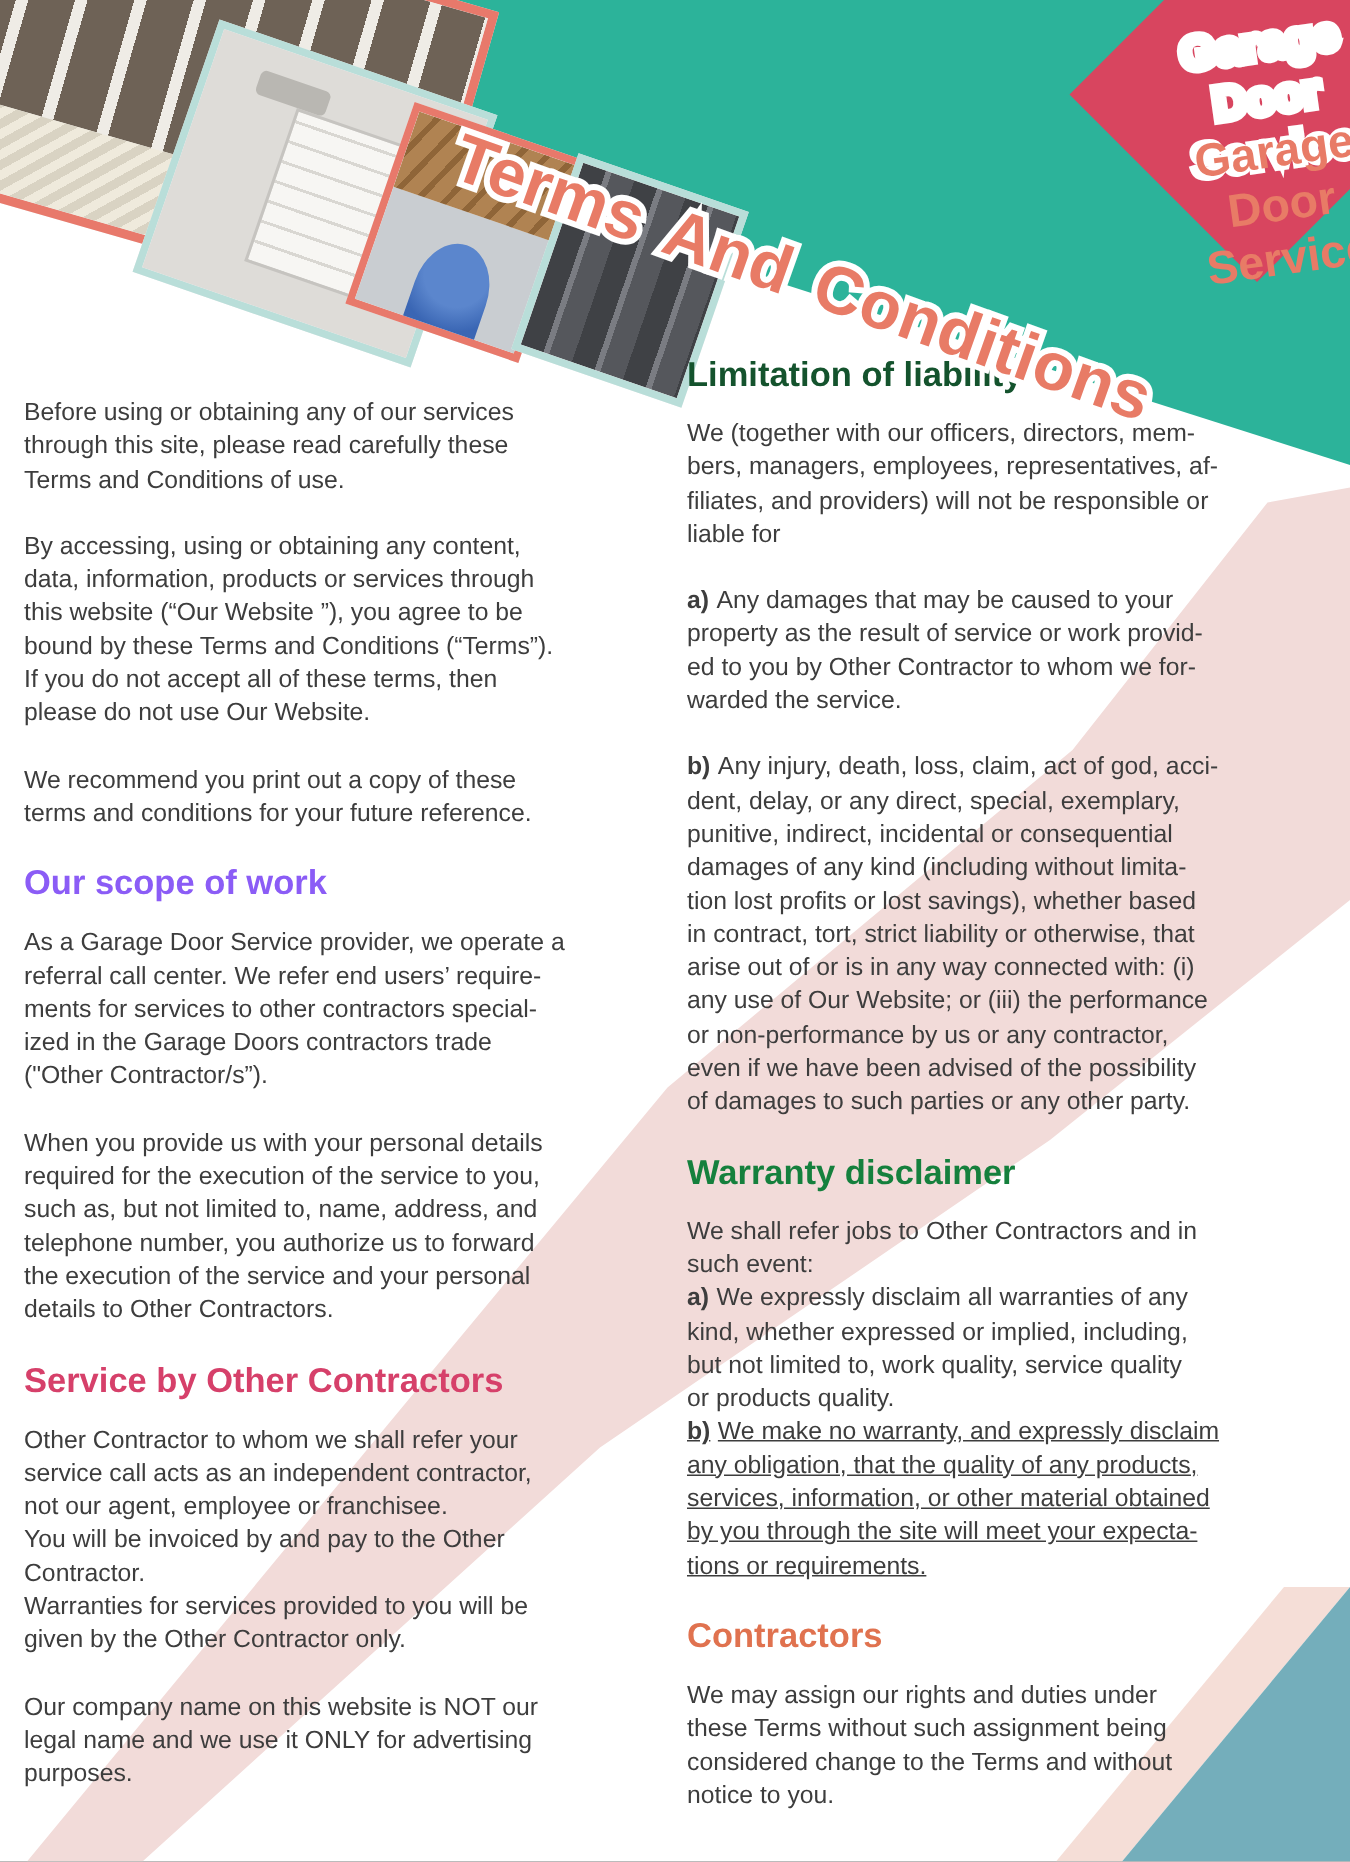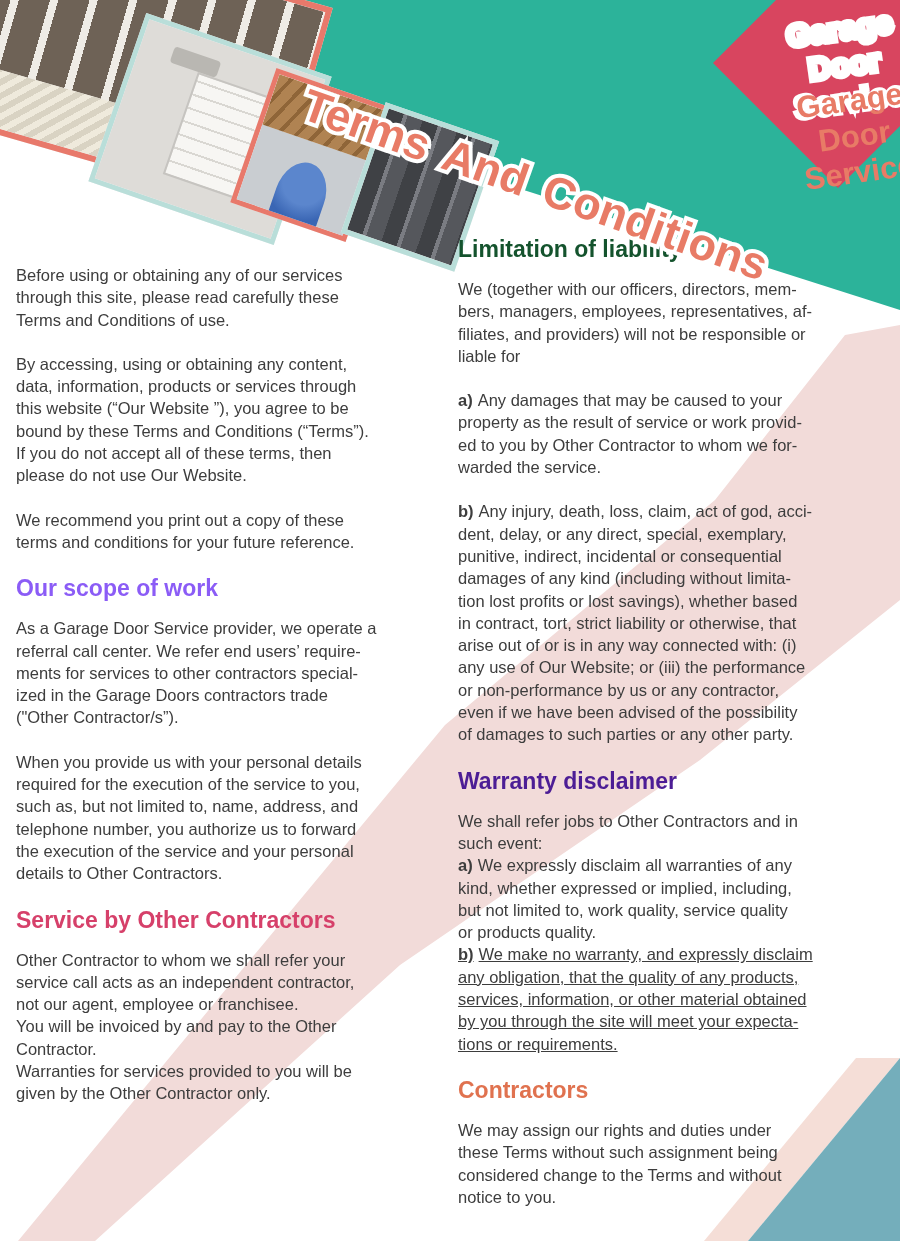--- a/index.html
+++ b/index.html
@@ -125,20 +125,23 @@
 details to Other Contractors.</p>
 
     <h2 style="color: rgb(214, 64, 106);">Service by Other Contractors</h2>
     <p>Other Contractor to whom we shall refer your
 service call acts as an independent contractor,
 not our agent, employee or franchisee.
 You will be invoiced by and pay to the Other
 Contractor.
 Warranties for services provided to you will be
 given by the Other Contractor only.</p>
+    <p>Our company name on this website is NOT our
+legal name and we use it ONLY for advertising
+purposes.</p>
   </div>
 
   <div class="col right">
     <h2 style="color: #14532d;">Limitation of liability</h2>
     <p>We (together with our officers, directors, mem-
 bers, managers, employees, representatives, af-
 filiates, and providers) will not be responsible or
 liable for</p>
     <p><b class="plabel">a)</b><span>Any damages that may be caused to your
 property as the result of service or work provid-
@@ -149,21 +152,21 @@
 punitive, indirect, incidental or consequential
 damages of any kind (including without limita-
 tion lost profits or lost savings), whether based
 in contract, tort, strict liability or otherwise, that
 arise out of or is in any way connected with: (i)
 any use of Our Website; or (iii) the performance
 or non-performance by us or any contractor,
 even if we have been advised of the possibility
 of damages to such parties or any other party.</span></p>
 
-    <h2 style="color: #4c1d95;">Warranty disclaimer</h2>
+    <h2 style="color: #15803d;">Warranty disclaimer</h2>
     <p class="tight">We shall refer jobs to Other Contractors and in
 such event:</p>
     <p class="tight"><b class="plabel">a)</b><span>We expressly disclaim all warranties of any
 kind, whether expressed or implied, including,
 but not limited to, work quality, service quality
 or products quality.</span></p>
     <p class="tight-last"><b class="plabel">b)</b><span>We make no warranty, and expressly disclaim
 any obligation, that the quality of any products,
 services, information, or other material obtained
 by you through the site will meet your expecta-

